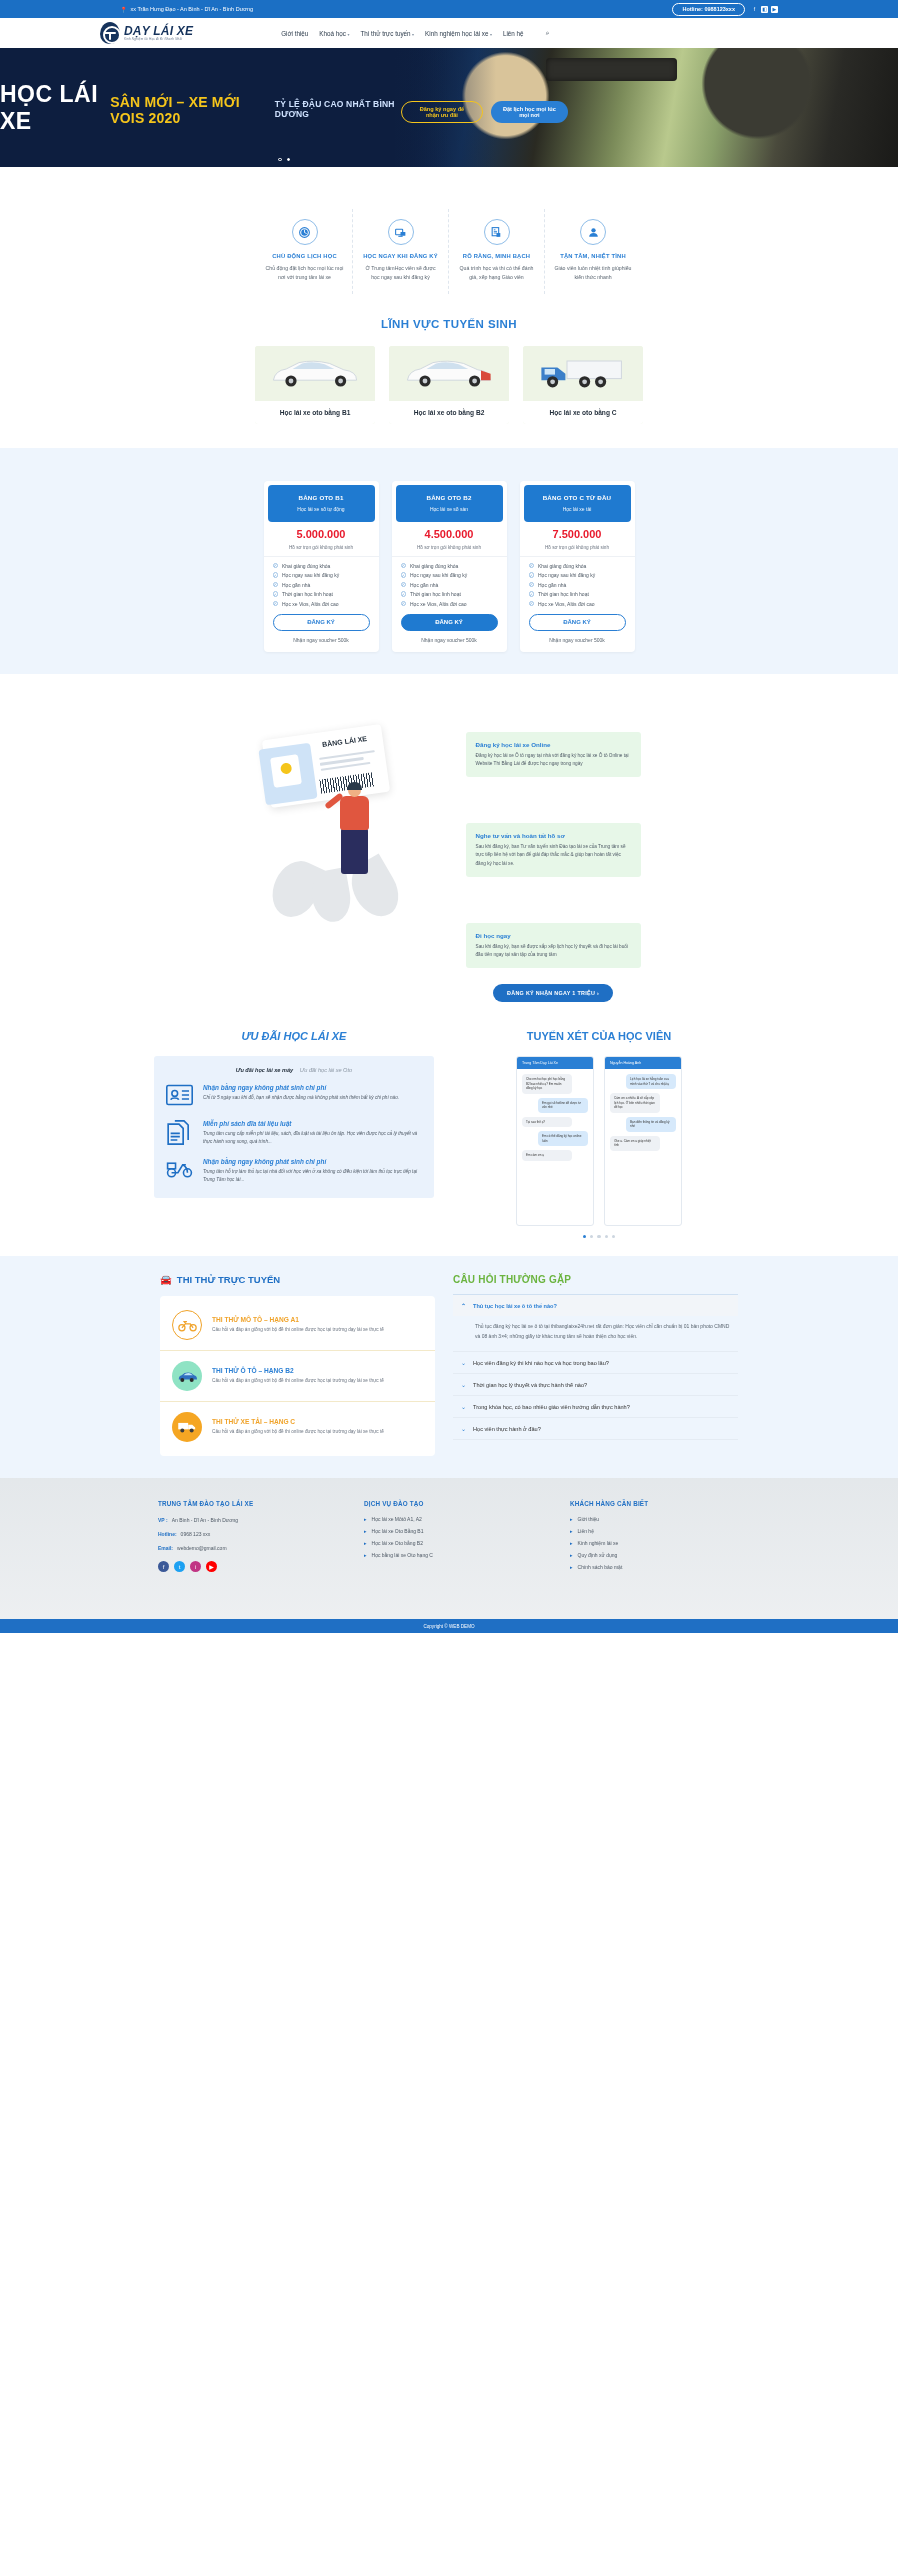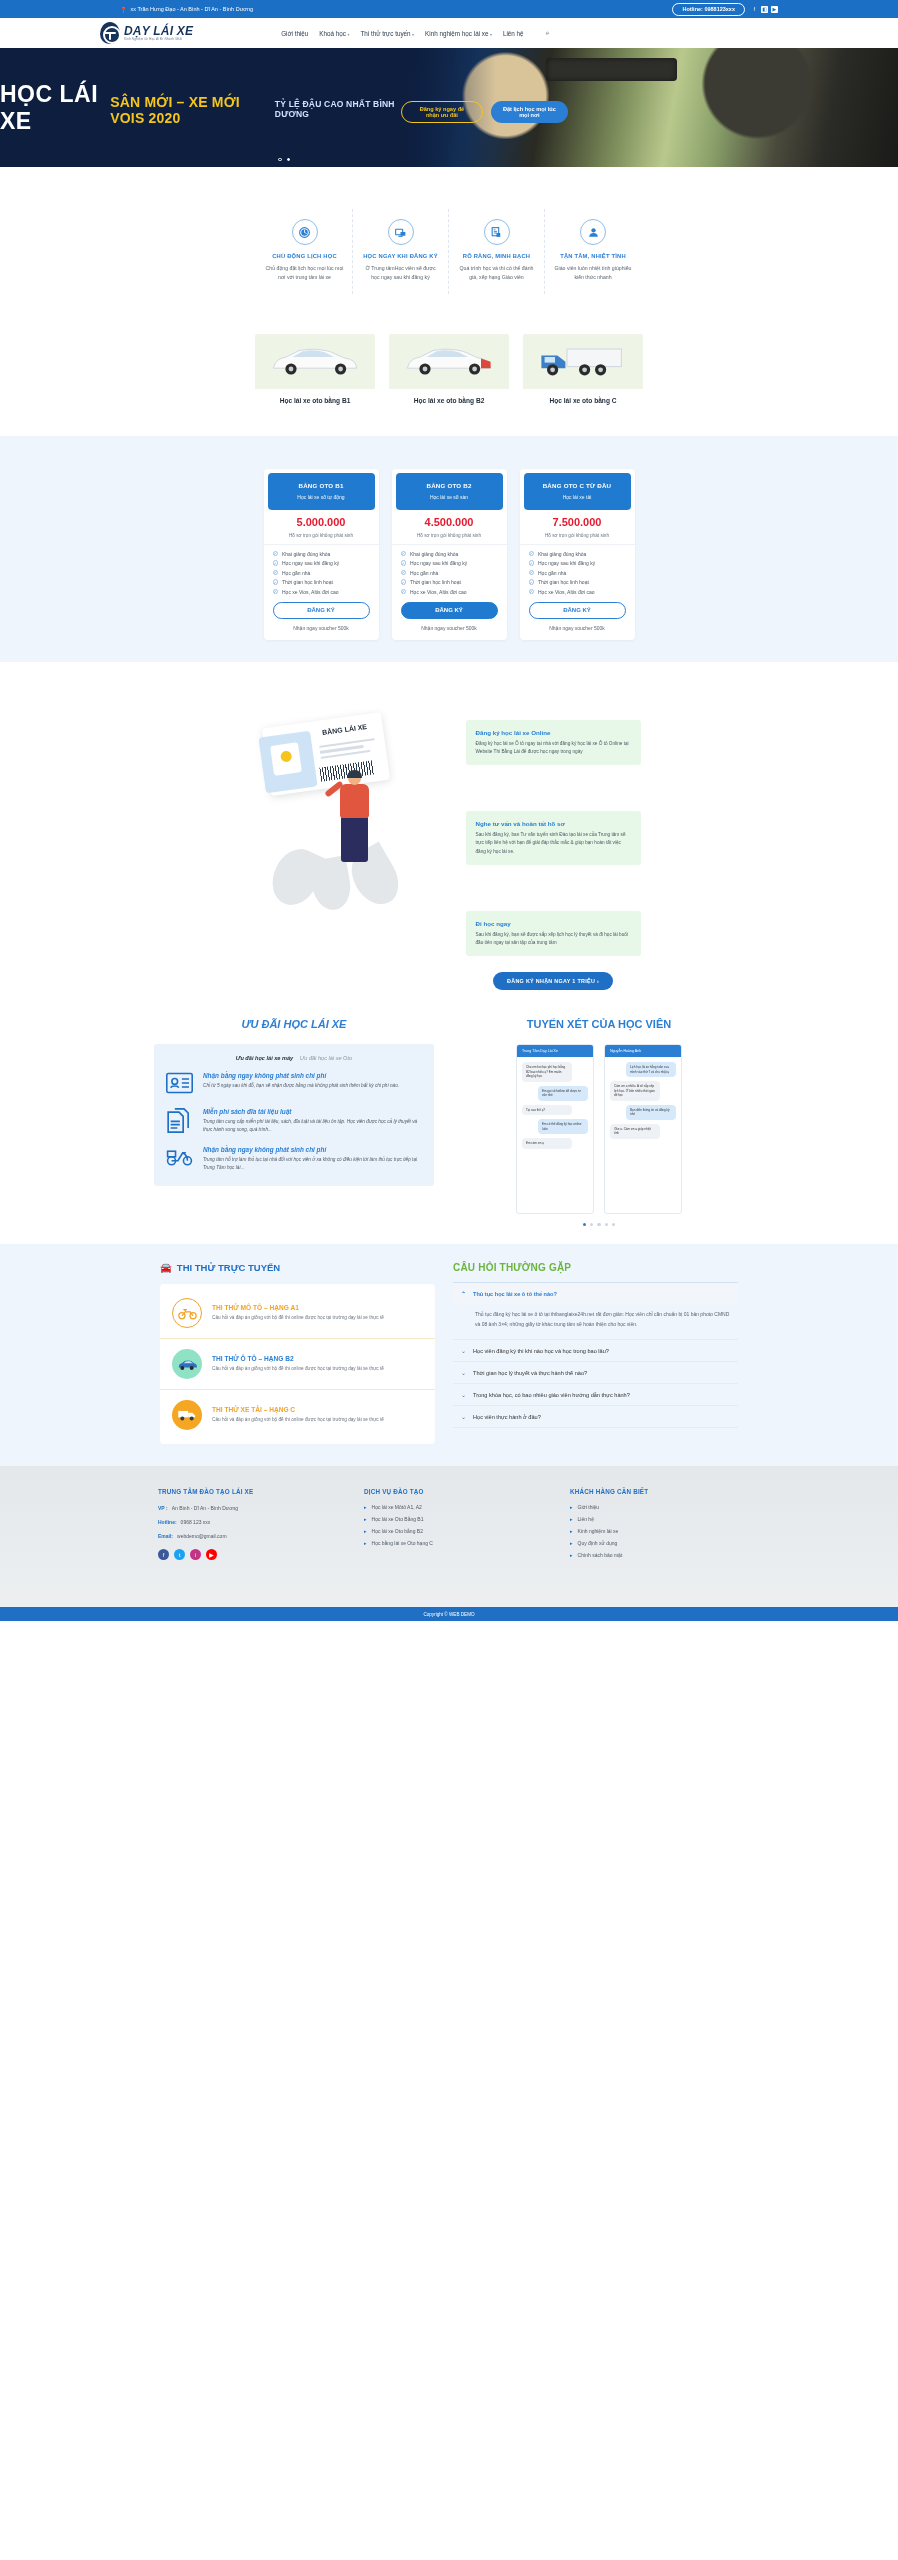--- a/index.html
+++ b/index.html
@@ -357,20 +357,21 @@
               <path d="M4 20c0-4.4 3.6-7 8-7s8 2.6 8 7" fill="#2a7fd4"></path>
             </svg>
         </div>
         <div class="why-h">TẬN TÂM, NHIỆT TÌNH</div>
         <div class="why-p">Giáo viên luôn nhiệt tình giúphiếu kiến thức nhanh</div>
       </div>
     </div>
   </div>
 
   <div class="fields">
+    <div class="sec-title">LĨNH VỰC TUYỂN SINH</div>
     <div class="field-cards">
       <div class="field-card">
         <div class="field-img">
           <svg class="car" width="96" height="34" viewBox="0 0 120 42">
             <path d="M8 30 Q10 18 24 16 L40 8 Q58 4 78 9 L96 17 Q112 19 112 30 Z" fill="#fbfbfb" stroke="#cfd6dd" stroke-width="1.2"></path>
             <path d="M32 16 L44 9 Q58 6 72 10 L84 16 Z" fill="#cfe0ee"></path>
             <circle cx="30" cy="31" r="7" fill="#2b2b2b"></circle>
               <circle cx="30" cy="31" r="3" fill="#c9ced3"></circle>
             <circle cx="92" cy="31" r="7" fill="#2b2b2b"></circle>
               <circle cx="92" cy="31" r="3" fill="#c9ced3"></circle>

